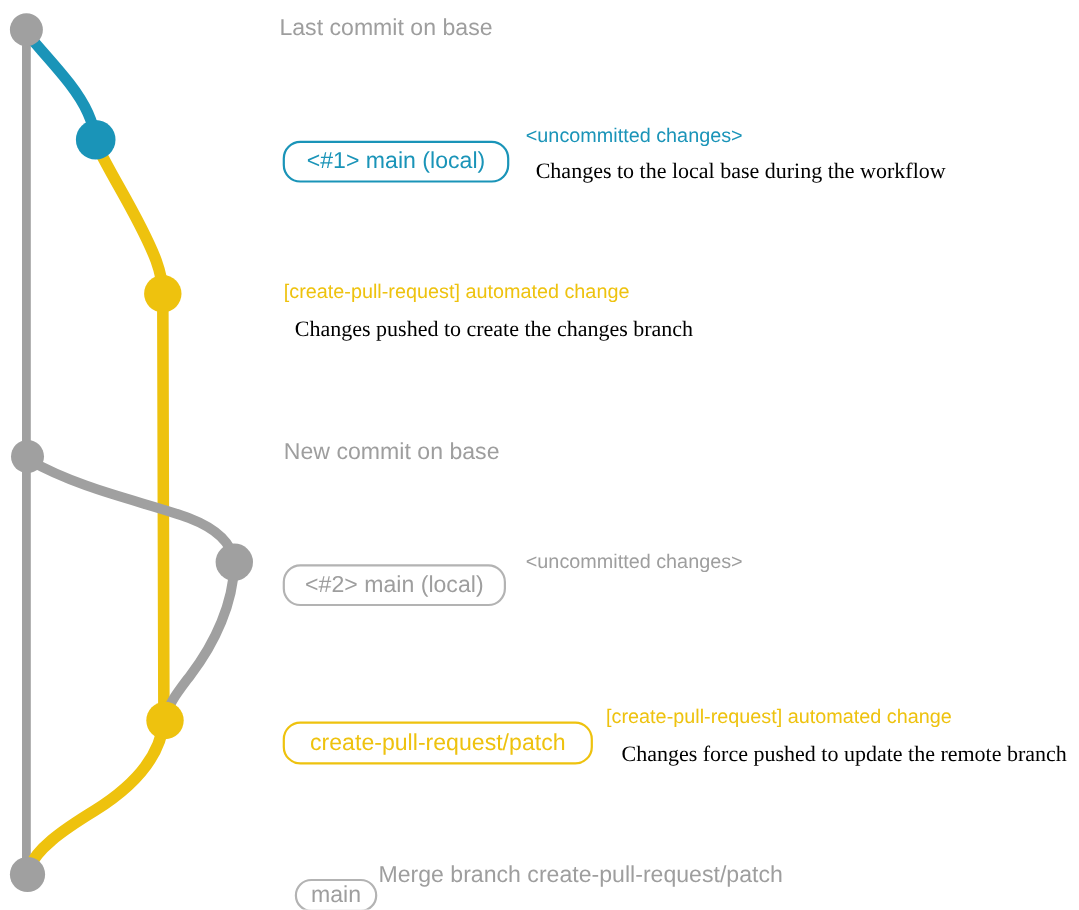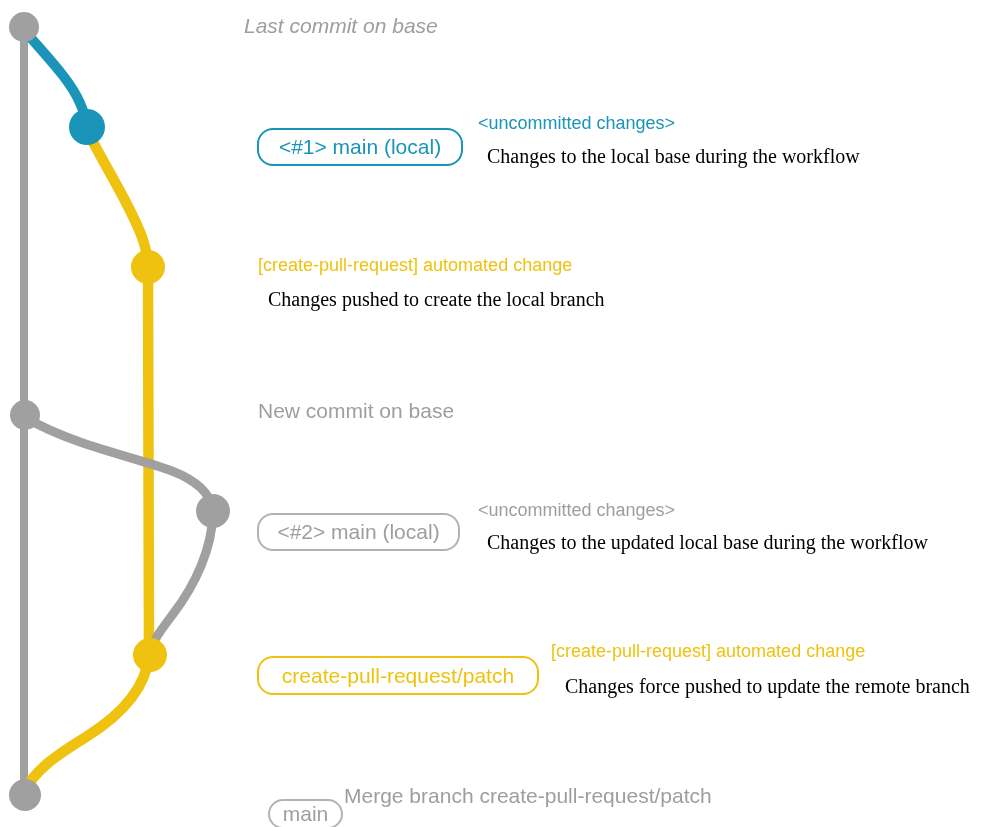--- a/index.html
+++ b/index.html
@@ -10,21 +10,21 @@
     font-family:"Liberation Sans",sans-serif;
     overflow:hidden;
   }
   .graph-svg{position:absolute;left:0;top:0;}
   .heading{
     position:absolute;
     font-size:21px;
     color:var(--gray-text,#9e9e9e);
     white-space:nowrap;
   }
-  .h1{left:244px;top:14px;font-style:italic;}
+  .h1{left:254px;top:14px;}
   .h2{left:258px;top:399px;text-align:right;}
   .badge{
     position:absolute;
     box-sizing:border-box;
     border:2px solid;
     border-radius:16px;
     font-size:21px;
     display:flex;align-items:center;justify-content:center;
     white-space:nowrap;
     margin-top:20px;
@@ -79,27 +79,26 @@
     <circle cx="25" cy="795" r="16" fill="var(--gray)"></circle>
   </svg>
 
   <div class="heading h1">Last commit on base</div>
 
   <div class="badge badge-1">&lt;#1&gt; main (local)</div>
   <div class="title t1">&lt;uncommitted changes&gt;</div>
   <div class="desc d1">Changes to the local base during the workflow</div>
 
   <div class="title t2">[create-pull-request] automated change</div>
-  <div class="desc d2">Changes pushed to create the local branch</div>
+  <div class="desc d2">Changes pushed to create the changes branch</div>
 
   <div class="heading h2">New commit on base</div>
 
   <div class="badge badge-2">&lt;#2&gt; main (local)</div>
   <div class="title t3">&lt;uncommitted changes&gt;</div>
-  <div class="desc d3">Changes to the updated local base during the workflow</div>
 
   <div class="badge badge-3">create-pull-request/patch</div>
   <div class="title t4">[create-pull-request] automated change</div>
   <div class="desc d4">Changes force pushed to update the remote branch</div>
 
   <div class="badge badge-4">main</div>
   <div class="note n5">Merge branch create-pull-request/patch</div>
 
 </div>
 

